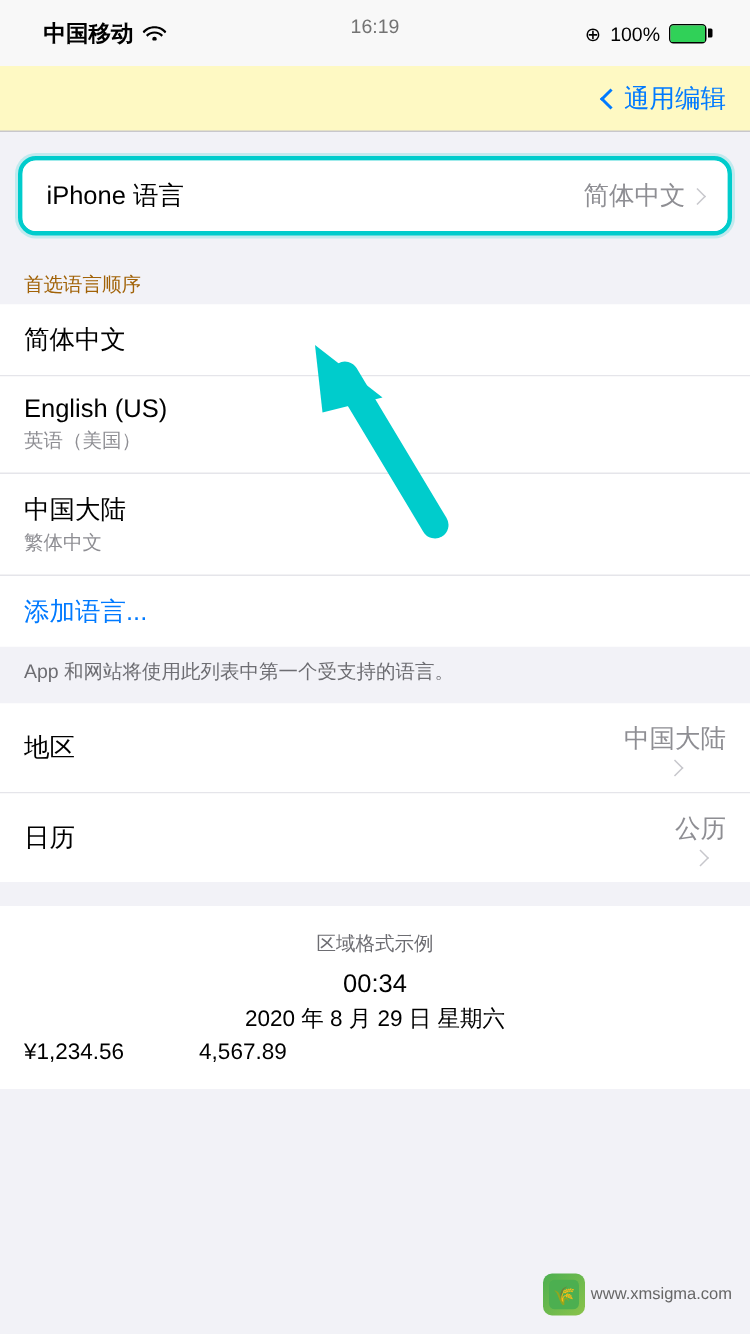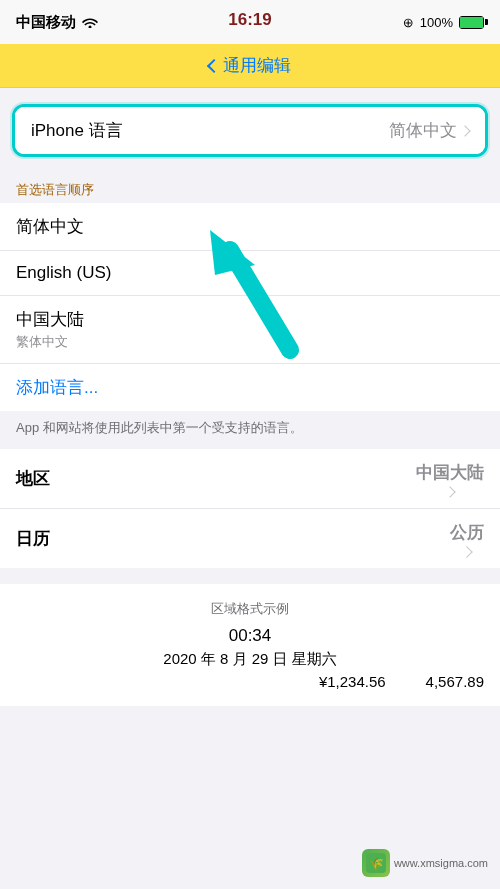--- a/index.html
+++ b/index.html
@@ -14,34 +14,34 @@
     }
 
     
     .status-bar {
       width: 100%;
       height: 44px;
       background: #f8f8f8;
       display: flex;
       align-items: center;
       justify-content: space-between;
-      padding: 0 16px;
+      padding: 0 29px;
     }
     .status-left {
       font-size: 15px;
       font-weight: 600;
       color: #000;
       display: flex;
       align-items: center;
       gap: 6px;
     }
     .status-center {
-      font-size: 17px;
-      font-weight: 700;
-      color: #7f1d1d;
+      font-size: 13px;
+      font-weight: 400;
+      color: #737373;
       position: absolute;
       left: 50%;
       transform: translateX(-50%);
       top: 10px;
     }
     .status-right {
       display: flex;
       align-items: center;
       gap: 6px;
       font-size: 13px;
@@ -70,24 +70,24 @@
       width: 100%;
       height: 100%;
       background: #30d158;
       border-radius: 1px;
     }
 
     
     .nav-bar {
       width: 100%;
       height: 44px;
-      background: #fde047;
-      display: flex;
-      align-items: center;
-      justify-content: center;
+      background: #fef9c3;
+      display: flex;
+      align-items: center;
+      justify-content: flex-end;
       padding: 0 16px;
       border-bottom: 1px solid #c8c7cc;
     }
     .nav-back {
       display: flex;
       align-items: center;
       color: #007aff;
       font-size: 17px;
       cursor: pointer;
       gap: 4px;
@@ -205,21 +205,20 @@
       margin-bottom: 0;
     }
     .settings-row {
       background: white;
       display: flex;
       align-items: center;
       justify-content: space-between;
       padding: 12px 16px;
       min-height: 44px;
       border-bottom: 1px solid #e5e5ea;
-      font-weight: bold;
     }
     .settings-row:last-child {
       border-bottom: none;
     }
     .settings-label {
       font-size: 17px;
       color: #000;
     }
     .settings-value {
       display: flex;
@@ -249,22 +248,22 @@
     }
     .format-date {
       font-size: 15px;
       color: #000;
       margin-bottom: 4px;
     }
     .format-numbers {
       font-size: 15px;
       color: #000;
       display: flex;
-      justify-content: flex-end;
-      gap: 40px;
+      justify-content: flex-start;
+      gap: 50px;
     }
 
     
     .arrow-overlay {
       position: absolute;
       top: 220px;
       left: 200px;
       width: 120px;
       height: 140px;
       pointer-events: none;
@@ -342,20 +341,21 @@
   </div>
 
   <div class="section-header">首选语言顺序</div>
 
   <div class="white-block">
     <div class="lang-row">
       <div class="lang-main">简体中文</div>
     </div>
     <div class="lang-row">
       <div class="lang-main">English (US)</div>
+      <div class="lang-sub">英语（美国）</div>
     </div>
     <div class="lang-row">
       <div class="lang-main">中国大陆</div>
       <div class="lang-sub">繁体中文</div>
     </div>
     <div class="add-language">添加语言...</div>
   </div>
 
   <div class="section-footer">App 和网站将使用此列表中第一个受支持的语言。</div>
 

